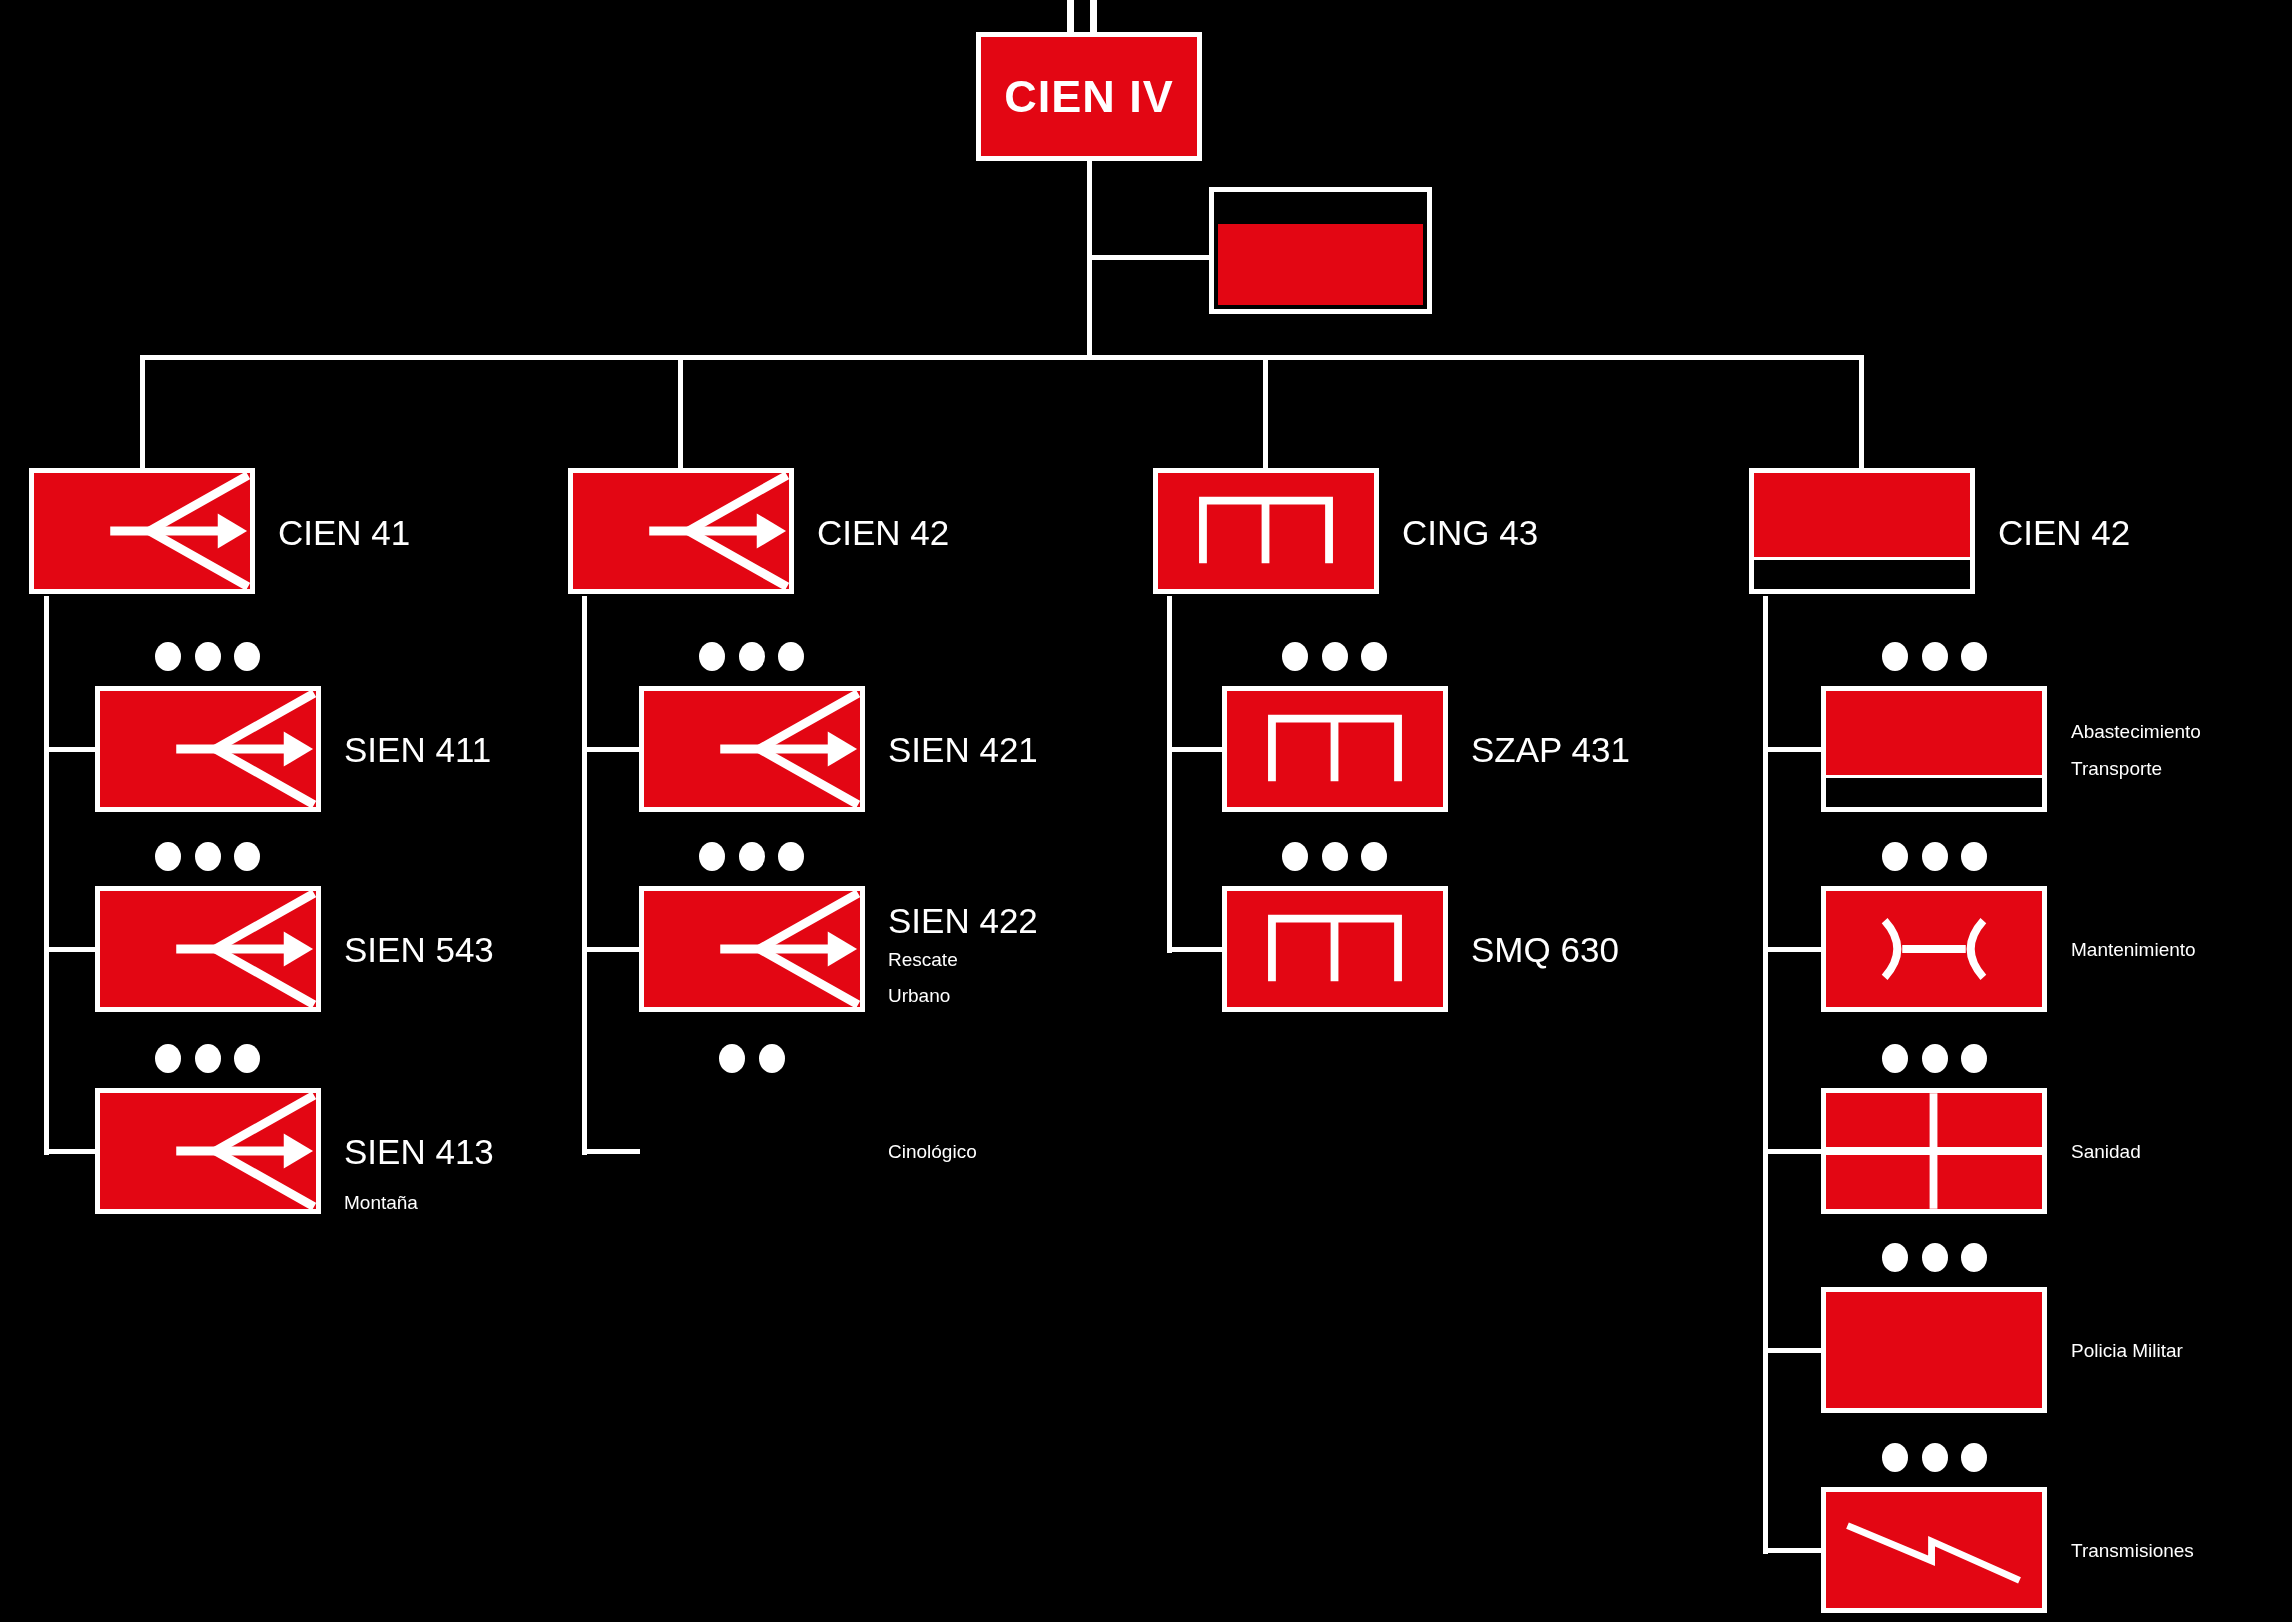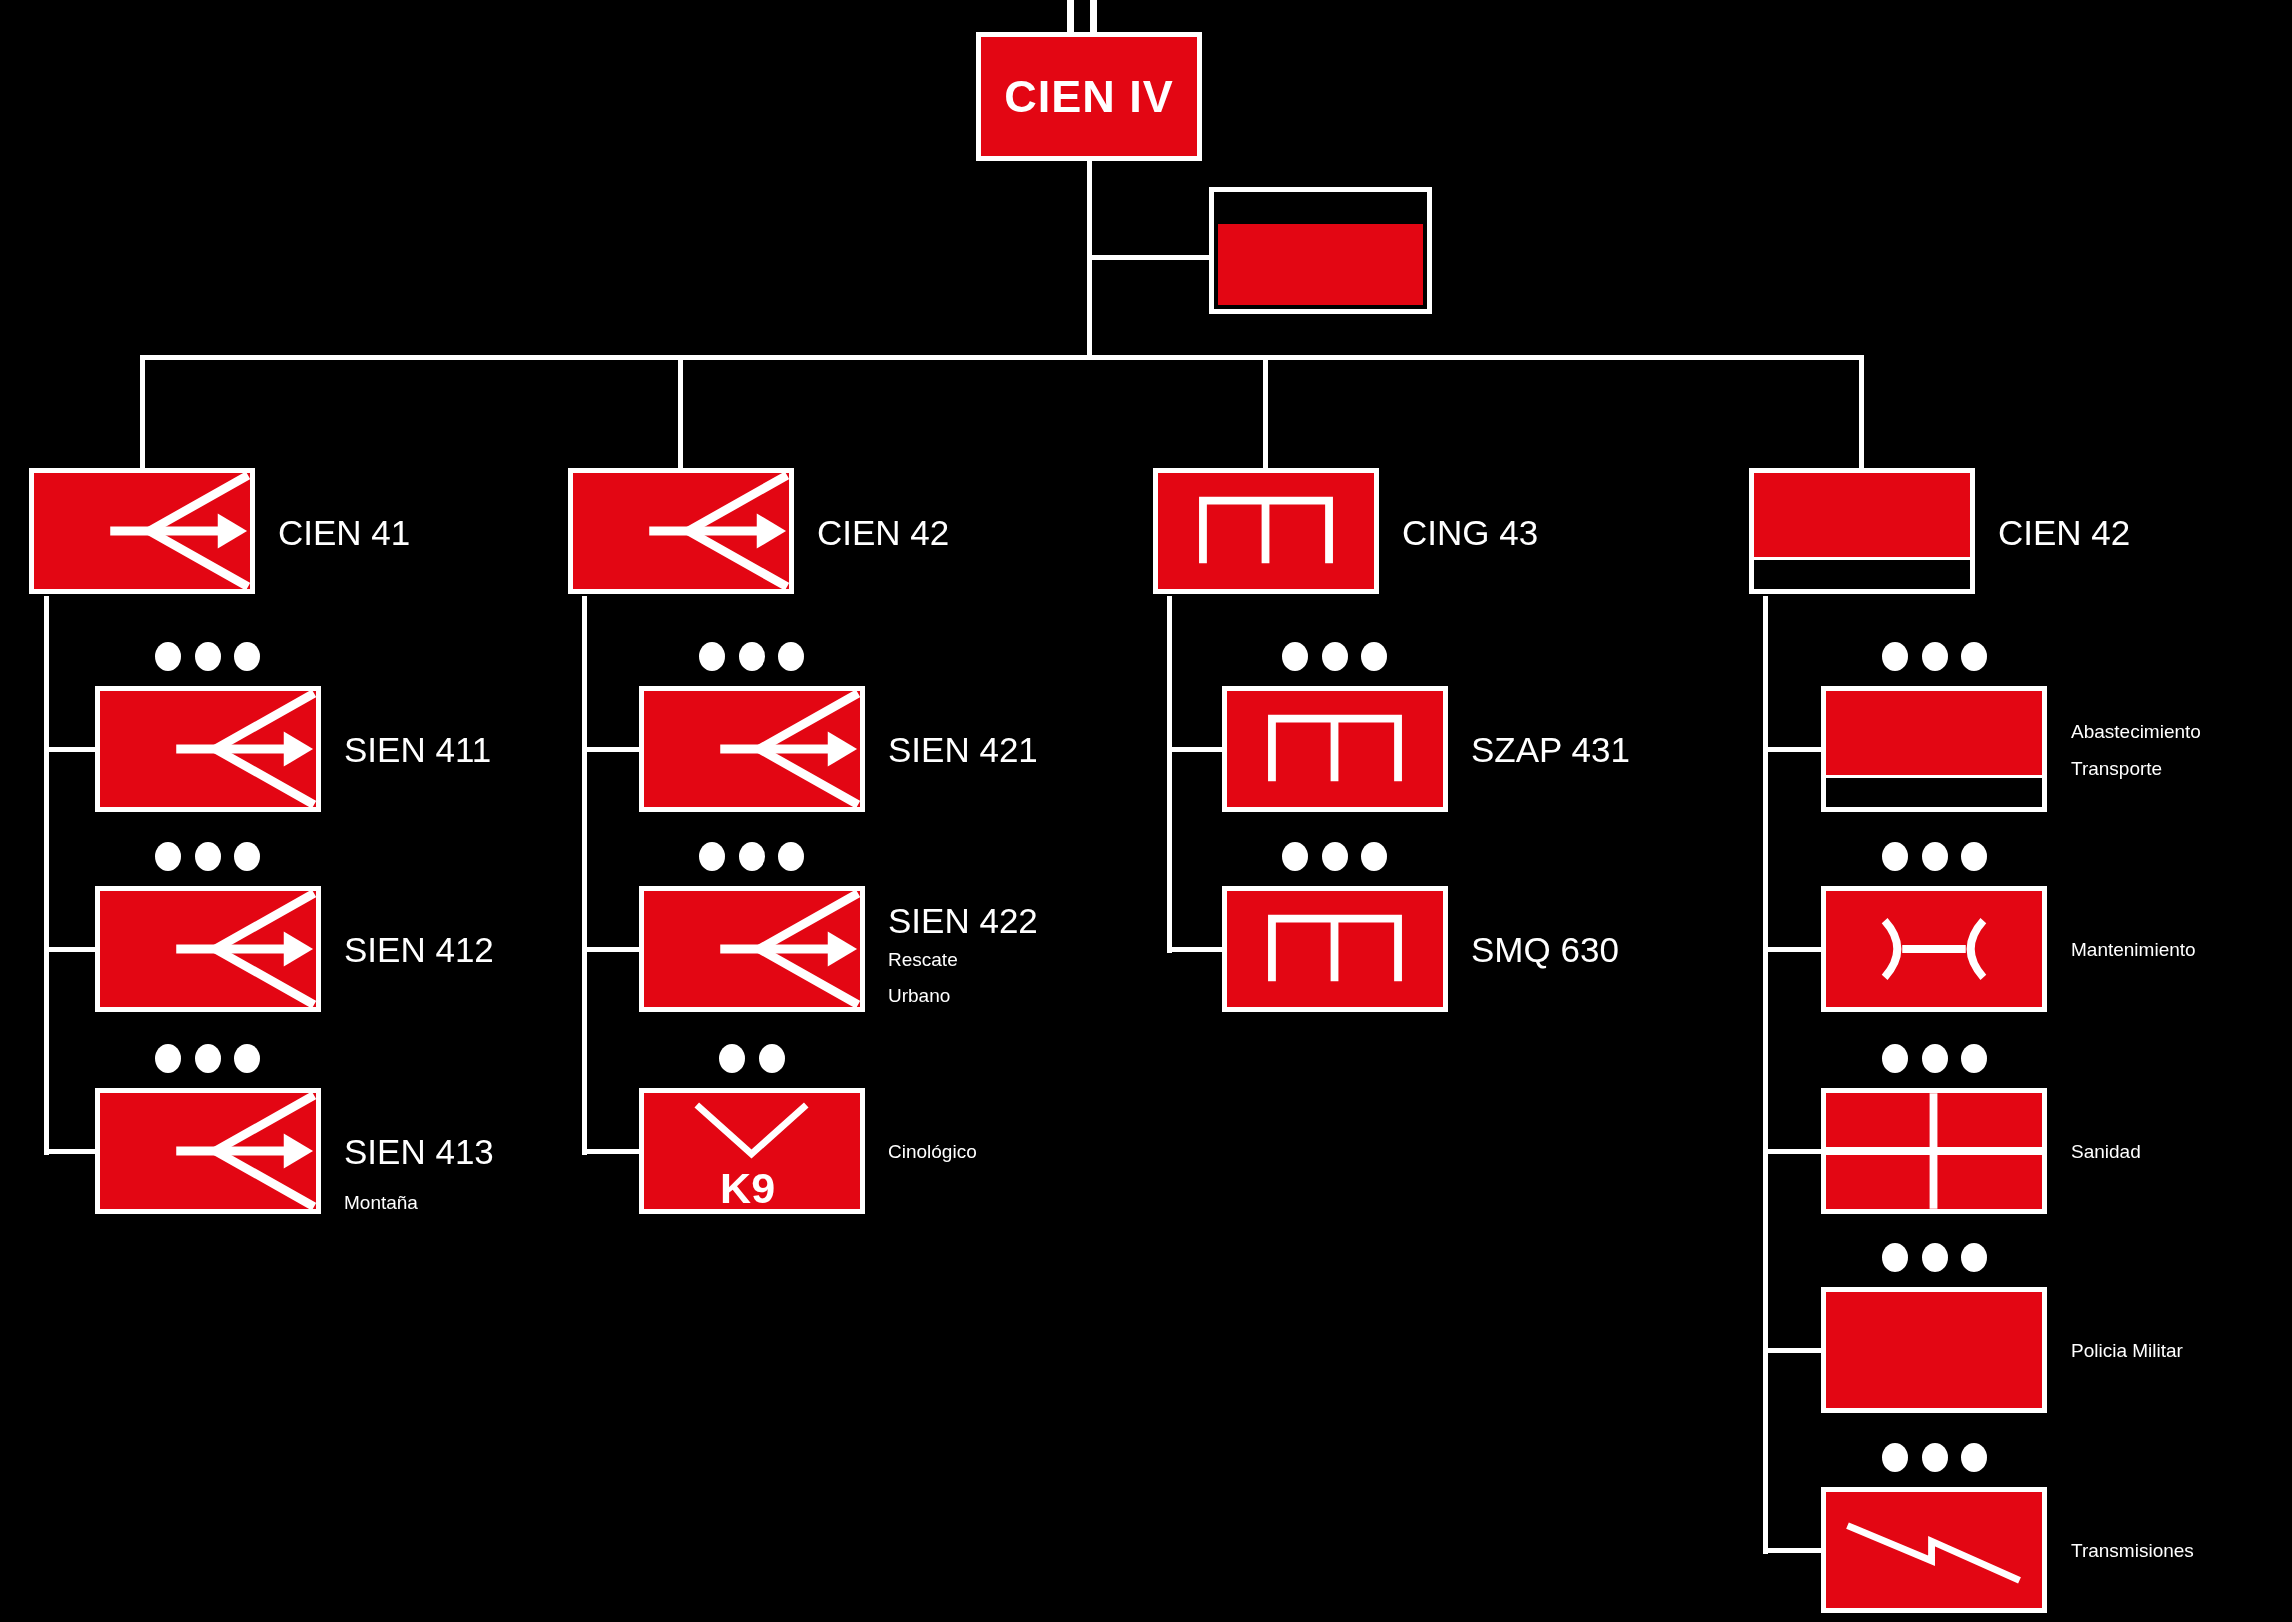--- a/index.html
+++ b/index.html
@@ -118,21 +118,21 @@
       <div class="dot"></div>
       <div class="dot"></div>
   </div>
   <div class="unit" style="left:95px;top:886px">
     <svg viewBox="0 0 221 118">
       <polyline points="219,2 118,59 219,116" fill="none" stroke="#fff" stroke-width="9"></polyline>
       <line x1="78" y1="59" x2="192" y2="59" stroke="#fff" stroke-width="9"></line>
       <polygon points="188,41 218,59 188,77" fill="#fff"></polygon>
     </svg>
   </div>
-  <div class="lbl" style="left:344px;top:949px">SIEN 412</div>
+  <div class="lbl" style="left:344px;top:949px">SIEN 543</div>
 
   <div class="dots" style="left:155px;top:1044px">
     <div class="dot"></div>
       <div class="dot"></div>
       <div class="dot"></div>
   </div>
   <div class="unit" style="left:95px;top:1088px">
     <svg viewBox="0 0 221 118">
       <polyline points="219,2 118,59 219,116" fill="none" stroke="#fff" stroke-width="9"></polyline>
       <line x1="78" y1="59" x2="192" y2="59" stroke="#fff" stroke-width="9"></line>
@@ -169,26 +169,20 @@
     </svg>
   </div>
   <div class="lbl" style="left:888px;top:920px">SIEN 422</div>
   <div class="lbl small" style="left:888px;top:959px">Rescate</div>
   <div class="lbl small" style="left:888px;top:995px">Urbano</div>
 
   <div class="dots" style="left:719px;top:1044px">
     <div class="dot"></div>
       <div class="dot"></div>
   </div>
-  <div class="unit" style="left:639px;top:1088px">
-    <svg viewBox="0 0 221 118">
-      <polyline points="54,12 110,62 166,12" fill="none" stroke="#fff" stroke-width="7"></polyline>
-      <text x="106" y="112" text-anchor="middle" font-size="44" font-weight="bold" fill="#fff" style="font-family:&quot;Liberation Sans&quot;,sans-serif">K9</text>
-    </svg>
-  </div>
   <div class="lbl small" style="left:888px;top:1151px">Cinológico</div>
 
   <div class="dots" style="left:1282px;top:642px">
     <div class="dot"></div>
       <div class="dot"></div>
       <div class="dot"></div>
   </div>
   <div class="unit" style="left:1222px;top:686px">
     <svg viewBox="0 0 221 118">
       <polyline points="46,92 46,28 175,28 175,92" fill="none" stroke="#fff" stroke-width="8"></polyline>

